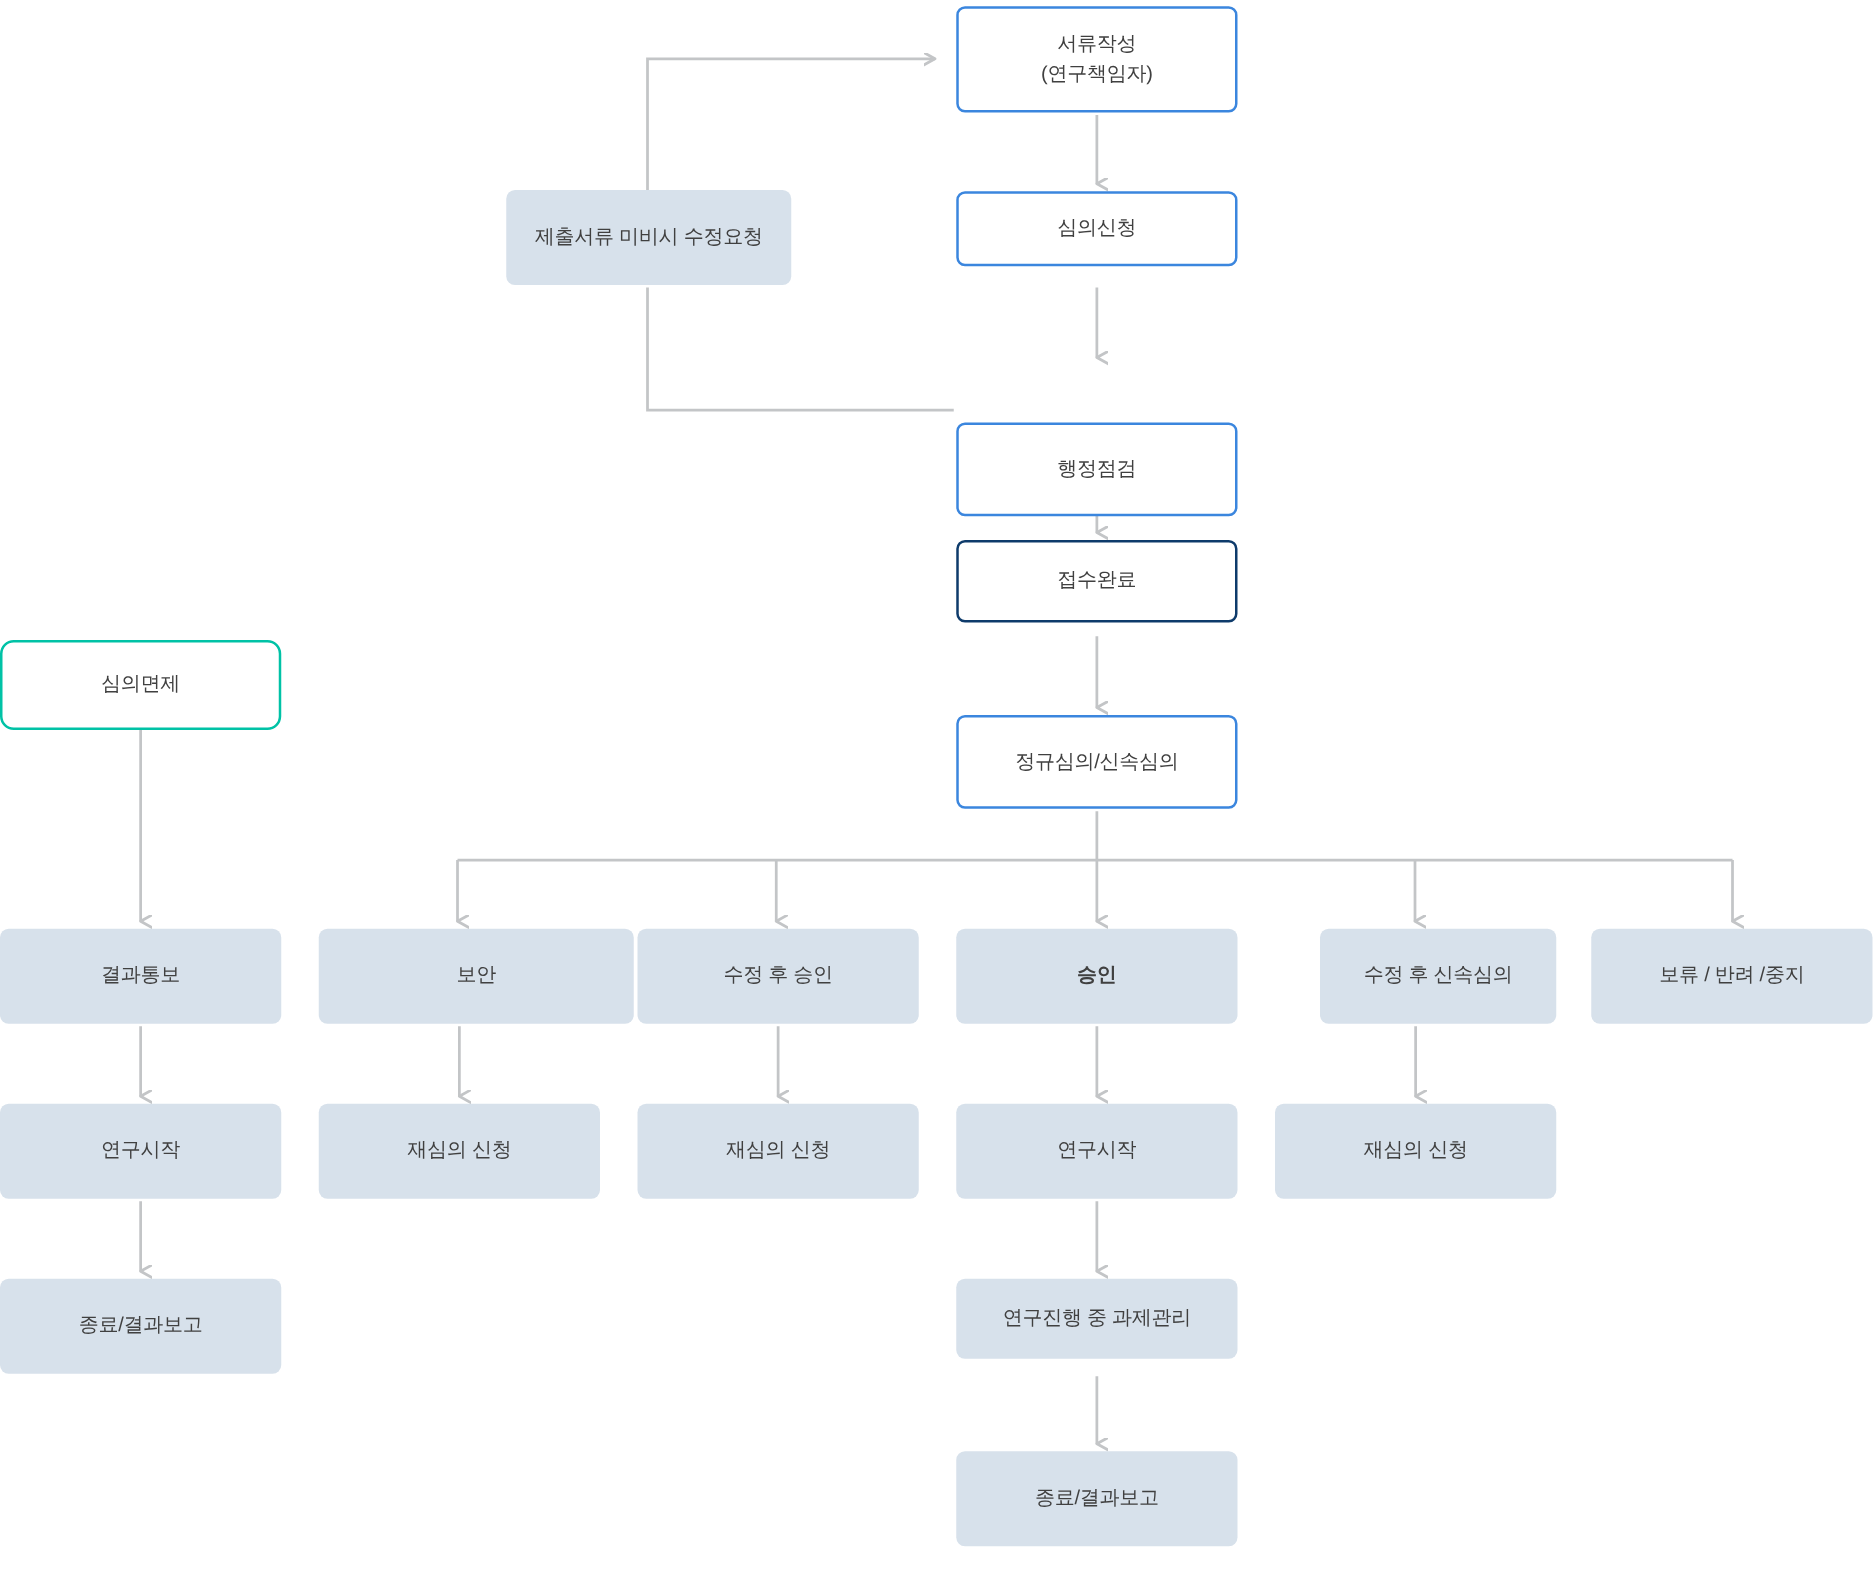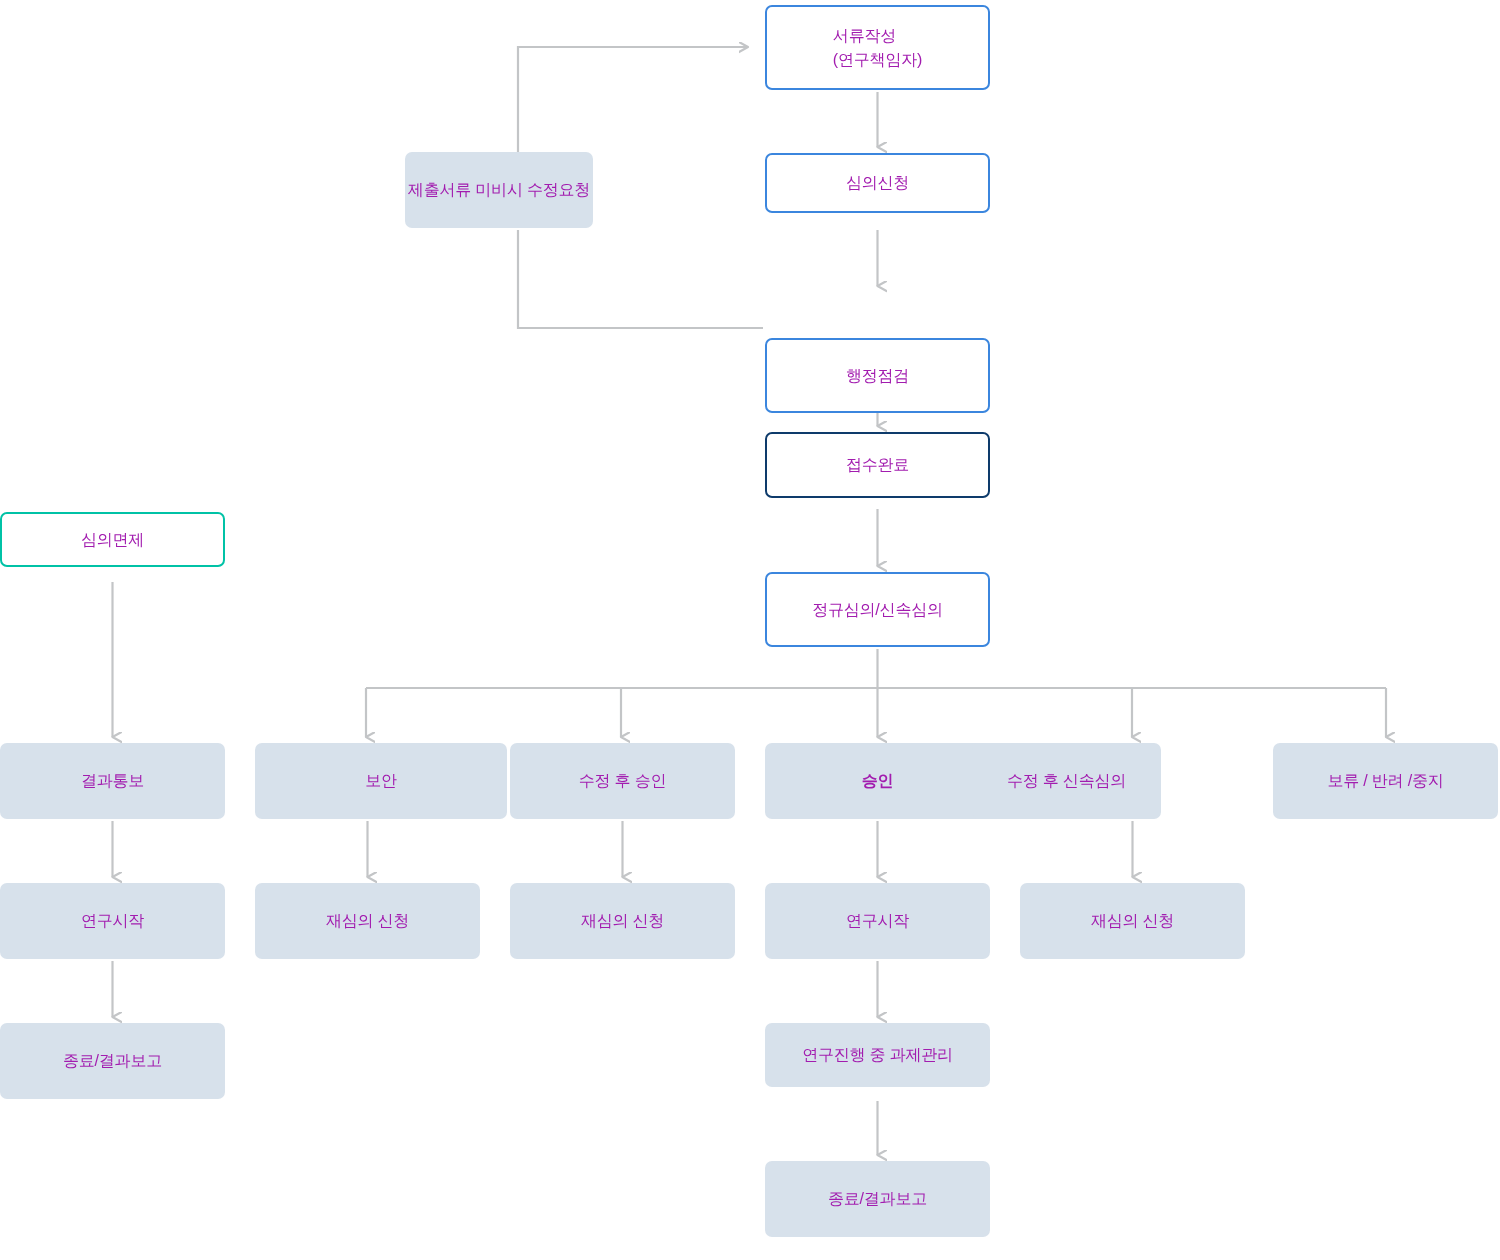--- a/index.html
+++ b/index.html
@@ -14,23 +14,23 @@
     background: #ffffff;
     font-family: "Liberation Sans", "DejaVu Sans", sans-serif;
     overflow: hidden;
   }
   .node {
     position: absolute;
     box-sizing: border-box;
     display: flex;
     align-items: center;
     justify-content: center;
-    text-align: left;
+    text-align: center;
     border-radius: 7px;
-    color: #a21caf;
+    color: #404040;
     font-size: 16px;
     line-height: 1.45;
     letter-spacing: -0.2px;
     white-space: pre-line;
   }
   
   .node.outline-blue {
     background: #ffffff;
     border: 2px solid #3b86de;
   }
@@ -102,31 +102,31 @@
       <line x1="112.5" y1="961" x2="112.5" y2="1017" marker-end="url(#ah)"></line>
       <line x1="877.5" y1="961" x2="877.5" y2="1017" marker-end="url(#ah)"></line>
 
       <line x1="877.5" y1="1101" x2="877.5" y2="1155" marker-end="url(#ah)"></line>
     </g>
   </svg>
 
   <div id="nodes">
       <div class="node outline-blue" style="left: 765px; top: 5px; width: 225px; height: 85px;"><span>서류작성
 (연구책임자)</span></div>
-      <div class="node fill-grayblue" style="left: 405px; top: 152px; width: 188px; height: 76px;"><span>제출서류 미비시 수정요청</span></div>
+      <div class="node fill-grayblue" style="left: 405px; top: 152px; width: 228px; height: 76px;"><span>제출서류 미비시 수정요청</span></div>
       <div class="node outline-blue" style="left: 765px; top: 153px; width: 225px; height: 60px;"><span>심의신청</span></div>
       <div class="node outline-blue" style="left: 765px; top: 292px; width: 225px; height: 75px; margin-top: 46px;"><span>행정점검</span></div>
       <div class="node outline-navy" style="left: 765px; top: 432px; width: 225px; height: 66px;"><span>접수완료</span></div>
-      <div class="node outline-teal" style="left: 0px; top: 512px; width: 225px; height: 55px;"><span>심의면제</span></div>
+      <div class="node outline-teal" style="left: 0px; top: 512px; width: 225px; height: 72px; border-radius: 11px;"><span>심의면제</span></div>
       <div class="node outline-blue" style="left: 765px; top: 572px; width: 225px; height: 75px;"><span>정규심의/신속심의</span></div>
       <div class="node fill-grayblue" style="left: 0px; top: 743px; width: 225px; height: 76px;"><span>결과통보</span></div>
       <div class="node fill-grayblue" style="left: 255px; top: 743px; width: 252px; height: 76px;"><span>보안</span></div>
       <div class="node fill-grayblue" style="left: 510px; top: 743px; width: 225px; height: 76px;"><span>수정 후 승인</span></div>
       <div class="node fill-grayblue" style="left: 765px; top: 743px; width: 225px; height: 76px; font-weight: bold;"><span>승인</span></div>
-      <div class="node fill-grayblue" style="left: 972px; top: 743px; width: 189px; height: 76px;"><span>수정 후 신속심의</span></div>
+      <div class="node fill-grayblue" style="left: 1056px; top: 743px; width: 189px; height: 76px;"><span>수정 후 신속심의</span></div>
       <div class="node fill-grayblue" style="left: 1273px; top: 743px; width: 225px; height: 76px;"><span>보류 / 반려 /중지</span></div>
       <div class="node fill-grayblue" style="left: 0px; top: 883px; width: 225px; height: 76px;"><span>연구시작</span></div>
       <div class="node fill-grayblue" style="left: 255px; top: 883px; width: 225px; height: 76px;"><span>재심의 신청</span></div>
       <div class="node fill-grayblue" style="left: 510px; top: 883px; width: 225px; height: 76px;"><span>재심의 신청</span></div>
       <div class="node fill-grayblue" style="left: 765px; top: 883px; width: 225px; height: 76px;"><span>연구시작</span></div>
       <div class="node fill-grayblue" style="left: 1020px; top: 883px; width: 225px; height: 76px;"><span>재심의 신청</span></div>
       <div class="node fill-grayblue" style="left: 0px; top: 1023px; width: 225px; height: 76px;"><span>종료/결과보고</span></div>
       <div class="node fill-grayblue" style="left: 765px; top: 1023px; width: 225px; height: 64px;"><span>연구진행 중 과제관리</span></div>
       <div class="node fill-grayblue" style="left: 765px; top: 1161px; width: 225px; height: 76px;"><span>종료/결과보고</span></div>
     </div>

